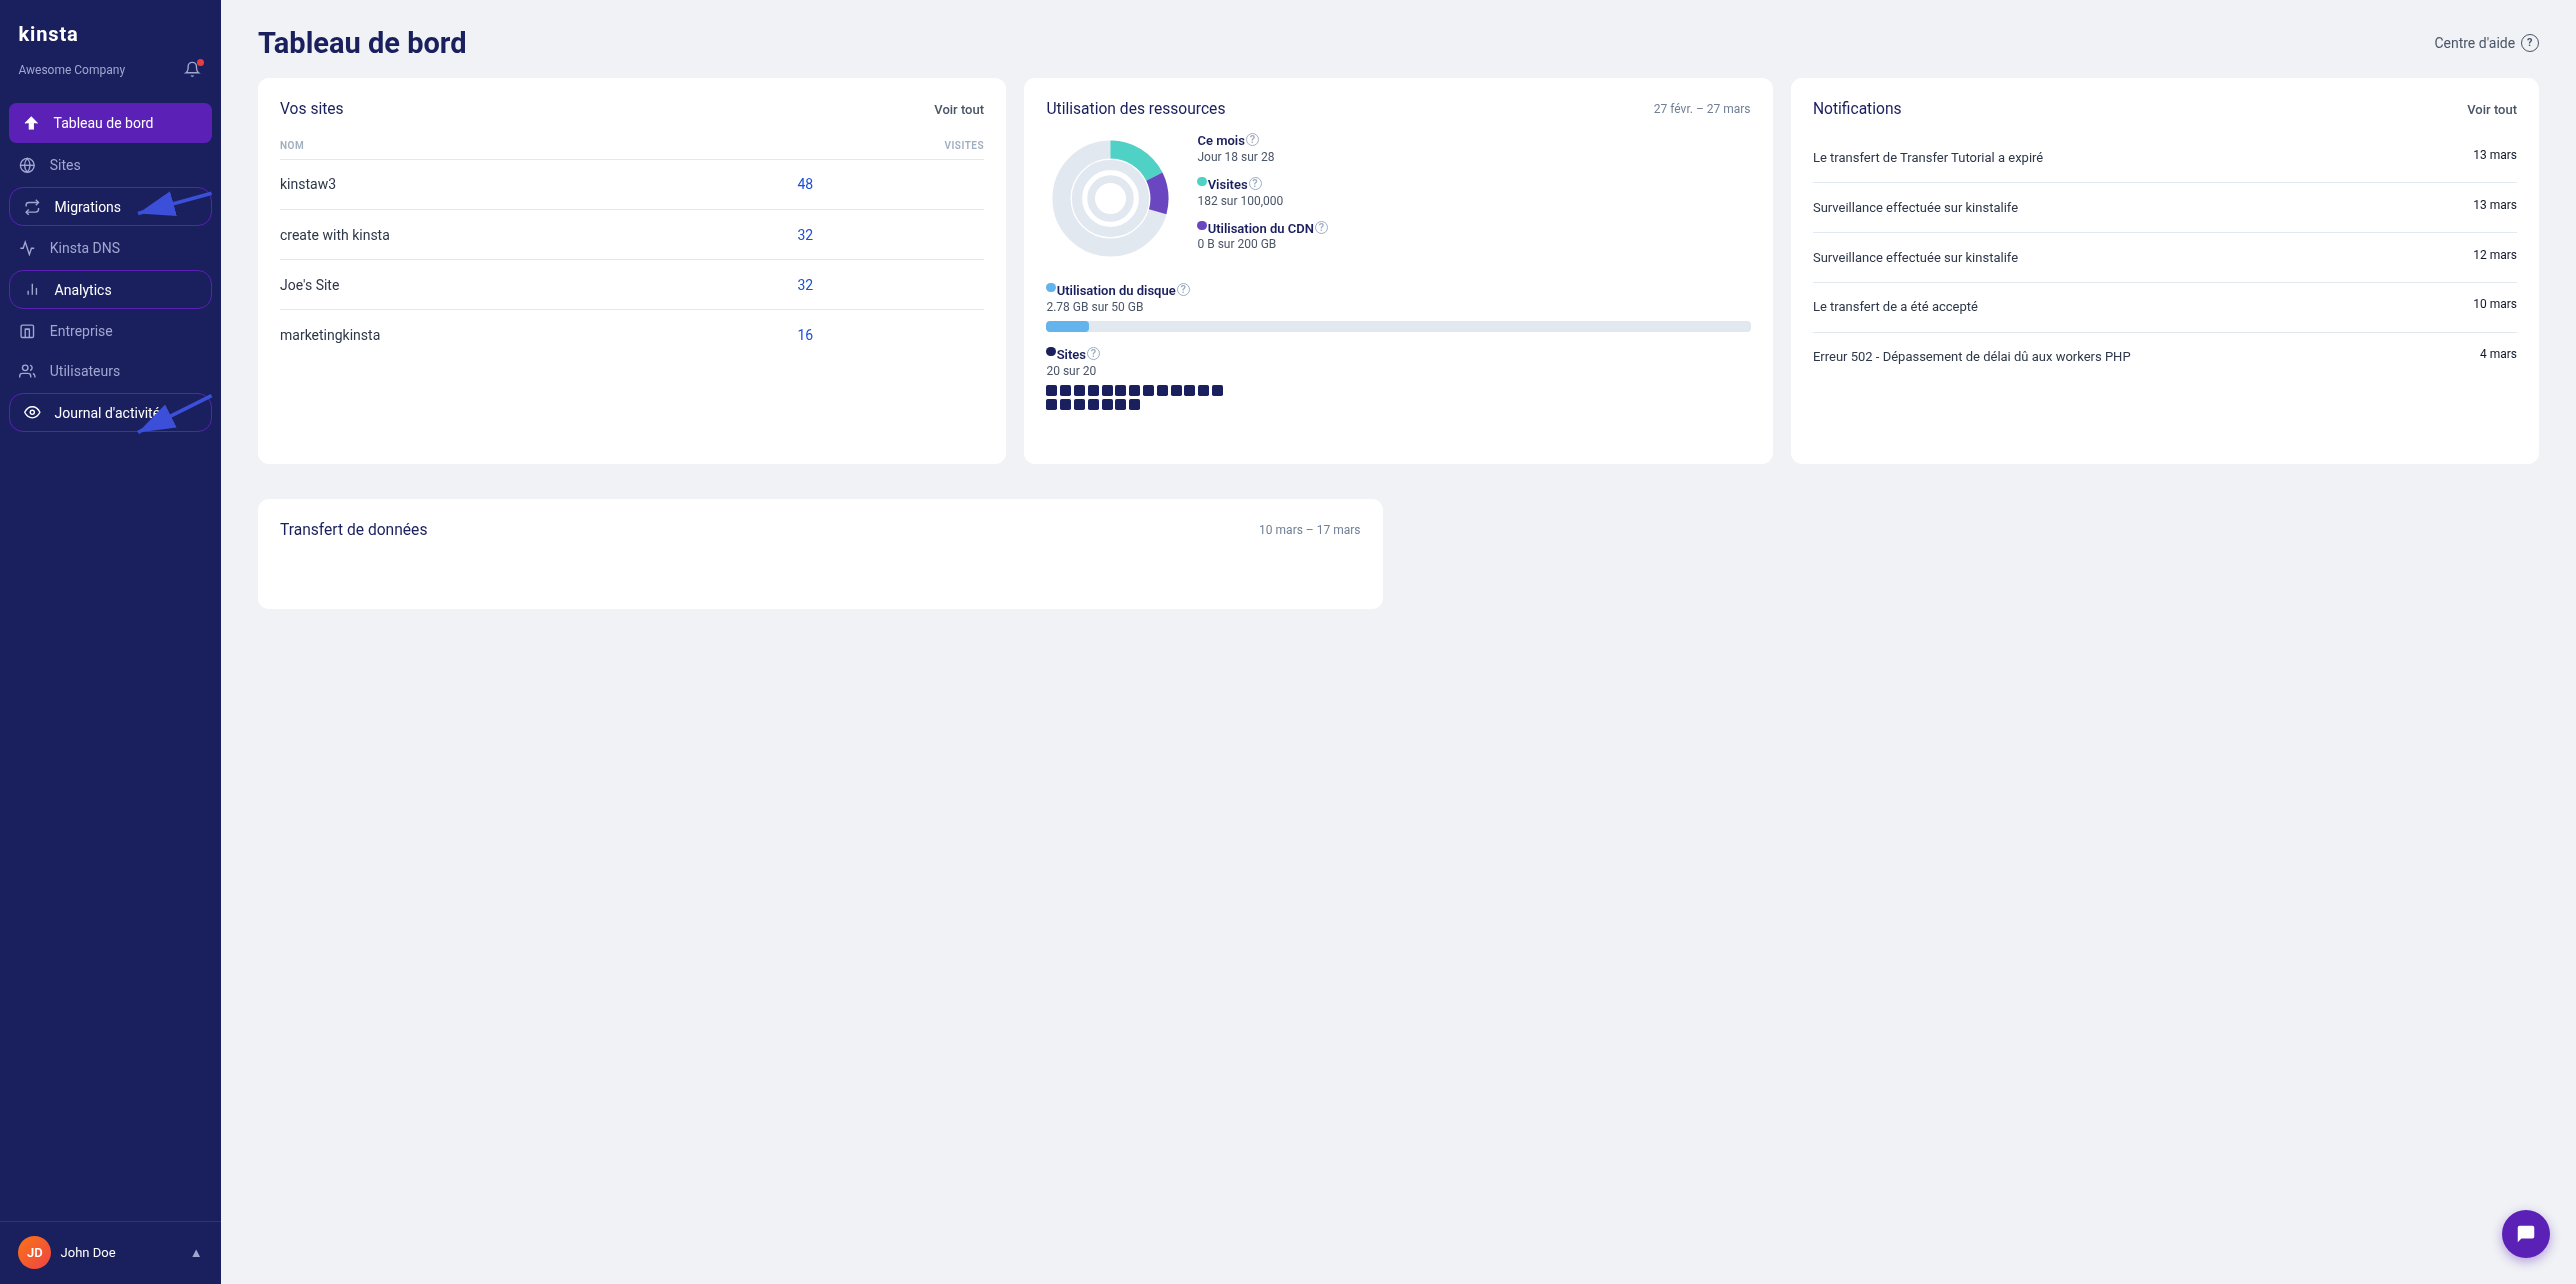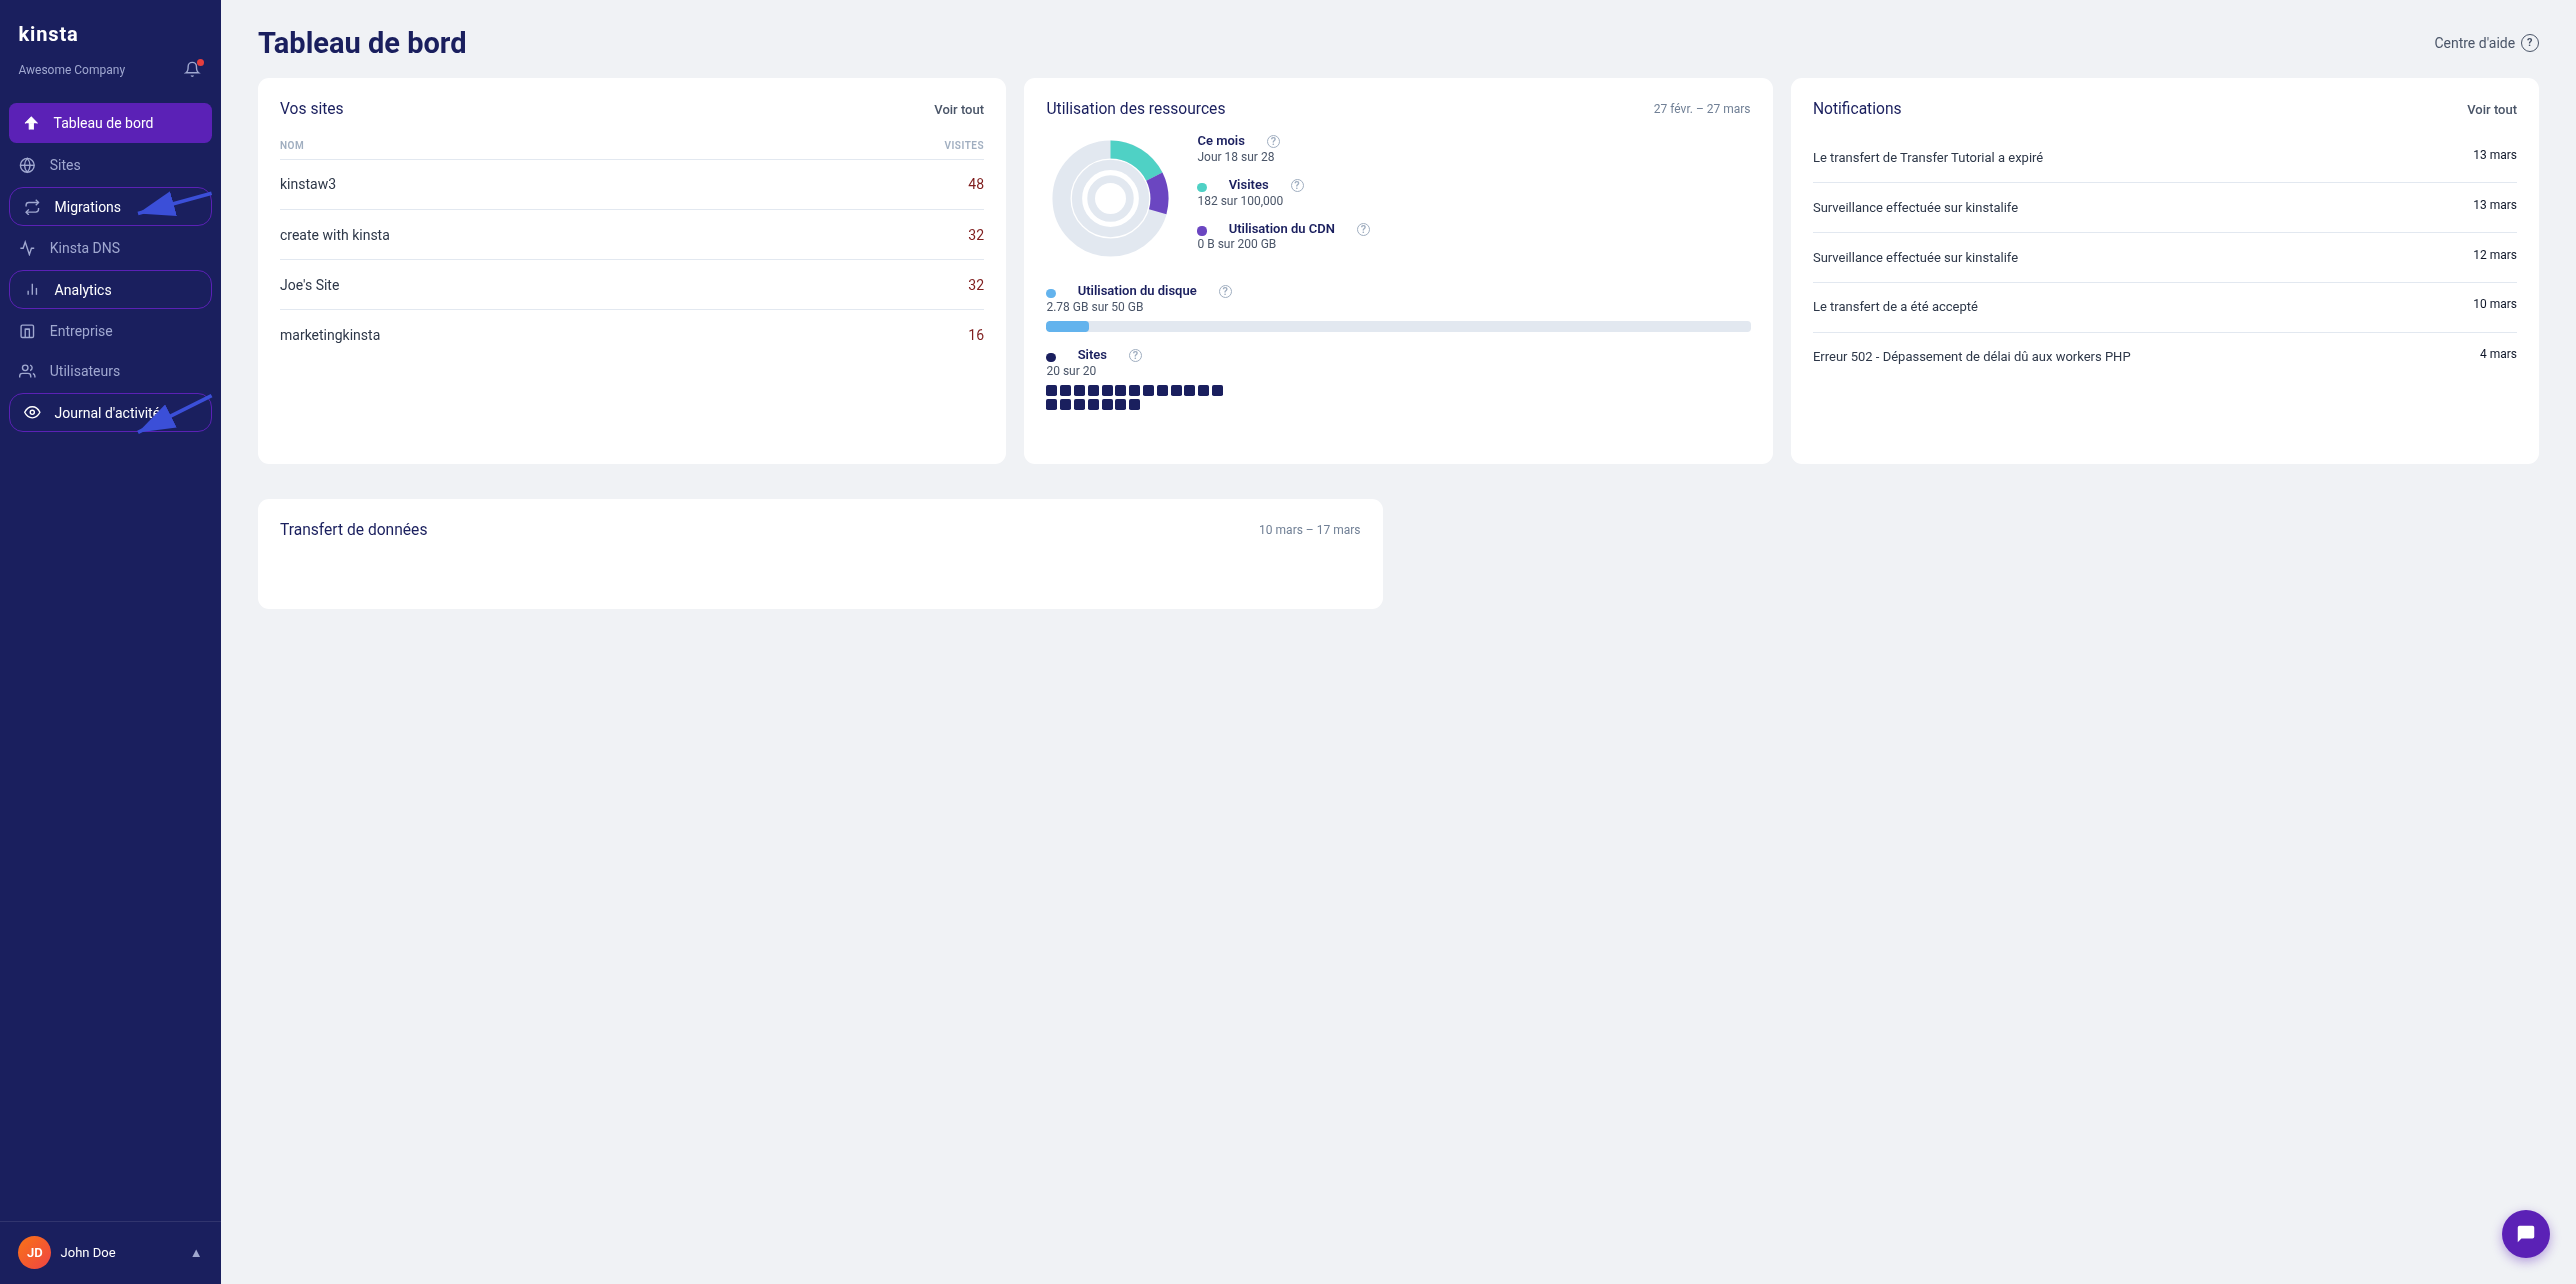--- a/index.html
+++ b/index.html
@@ -208,21 +208,21 @@
       text-align: left;
     }
     .sites-table thead tr th:last-child { text-align: right; }
     .sites-table tbody tr td {
       padding: 16.6px 0;
       border-bottom: 0.9px solid #e2e8f0;
       font-size: 14px;
       color: #2d3748;
     }
     .sites-table tbody tr:last-child td { border-bottom: none; }
-    .sites-table tbody tr td:last-child { text-align: right; color: #7f1d1d; }
+    .sites-table tbody tr td:last-child { color: #1d4ed8; }
 
     
     .resource-card { }
     .donut-area {
       display: flex;
       align-items: center;
       gap: 22px;
       margin-bottom: 18.4px;
     }
     .donut-wrapper {
@@ -234,22 +234,22 @@
     .donut-wrapper svg { width: 129px; height: 129px; }
     .resource-legend { flex: 1; }
     .resource-item {
       margin-bottom: 13px;
     }
     .resource-item-title {
       font-size: 13px;
       font-weight: 600;
       color: #1a1f5e;
       display: flex;
-      align-items: flex-end;
-      gap: 22px;
+      align-items: flex-start;
+      gap: 1px;
     }
     .resource-item-value {
       font-size: 12px;
       color: #4a5568;
       margin-top: 1.8px;
     }
     .resource-dot {
       width: 9.2px;
       height: 9.2px;
       border-radius: 50%;

